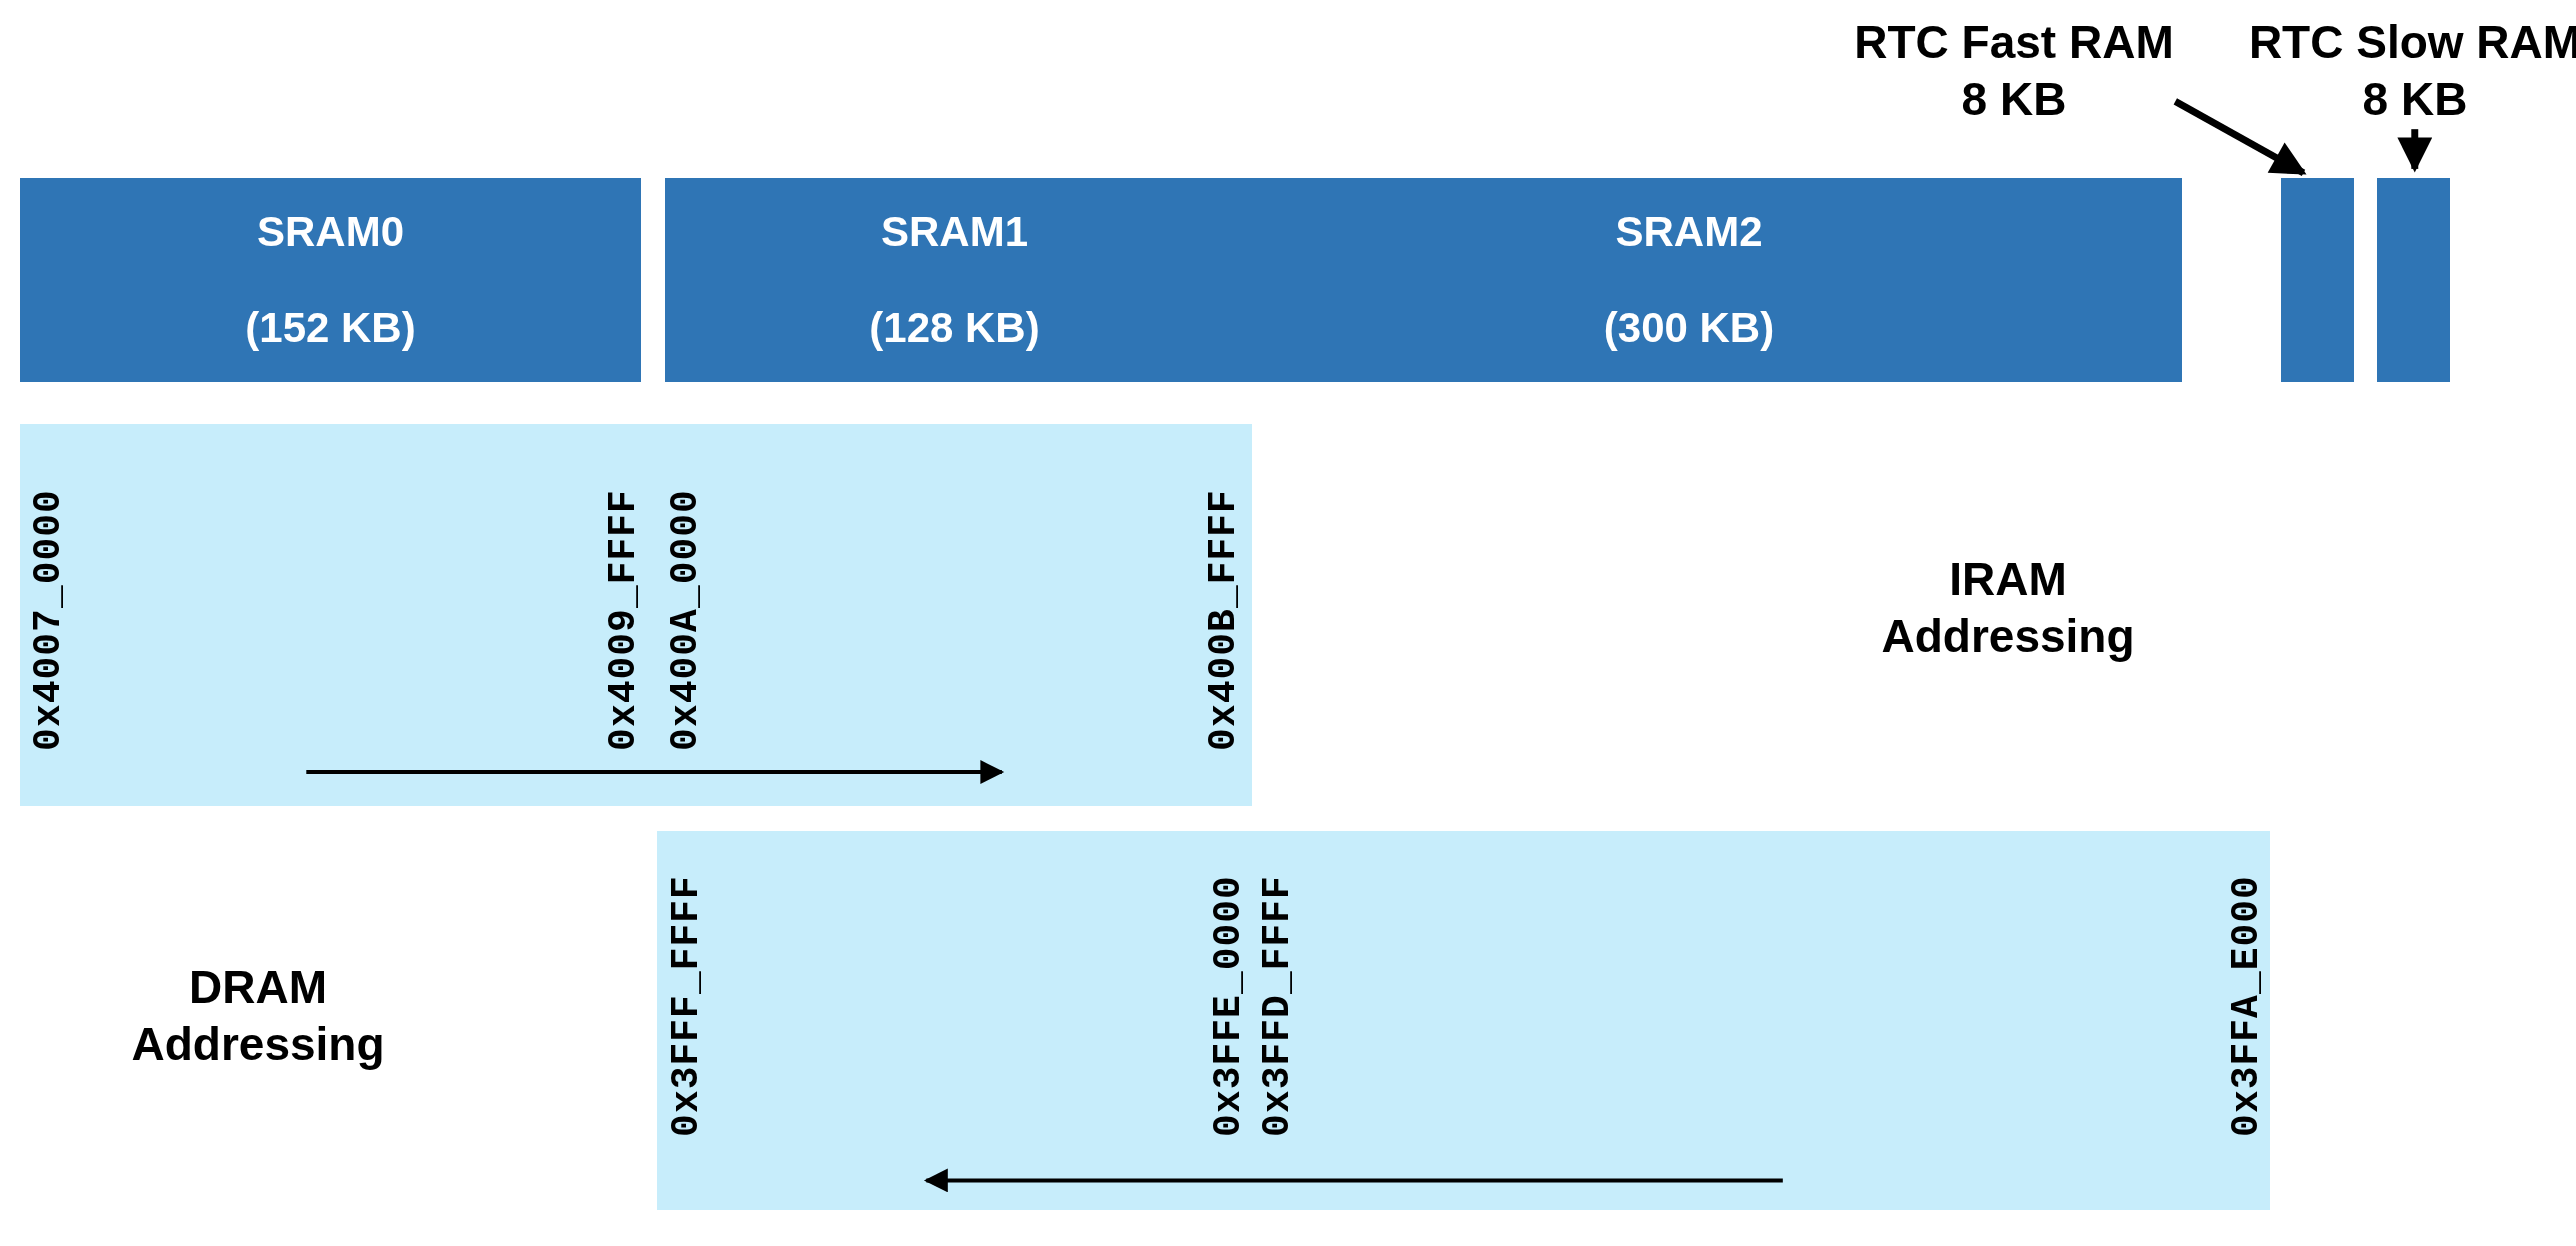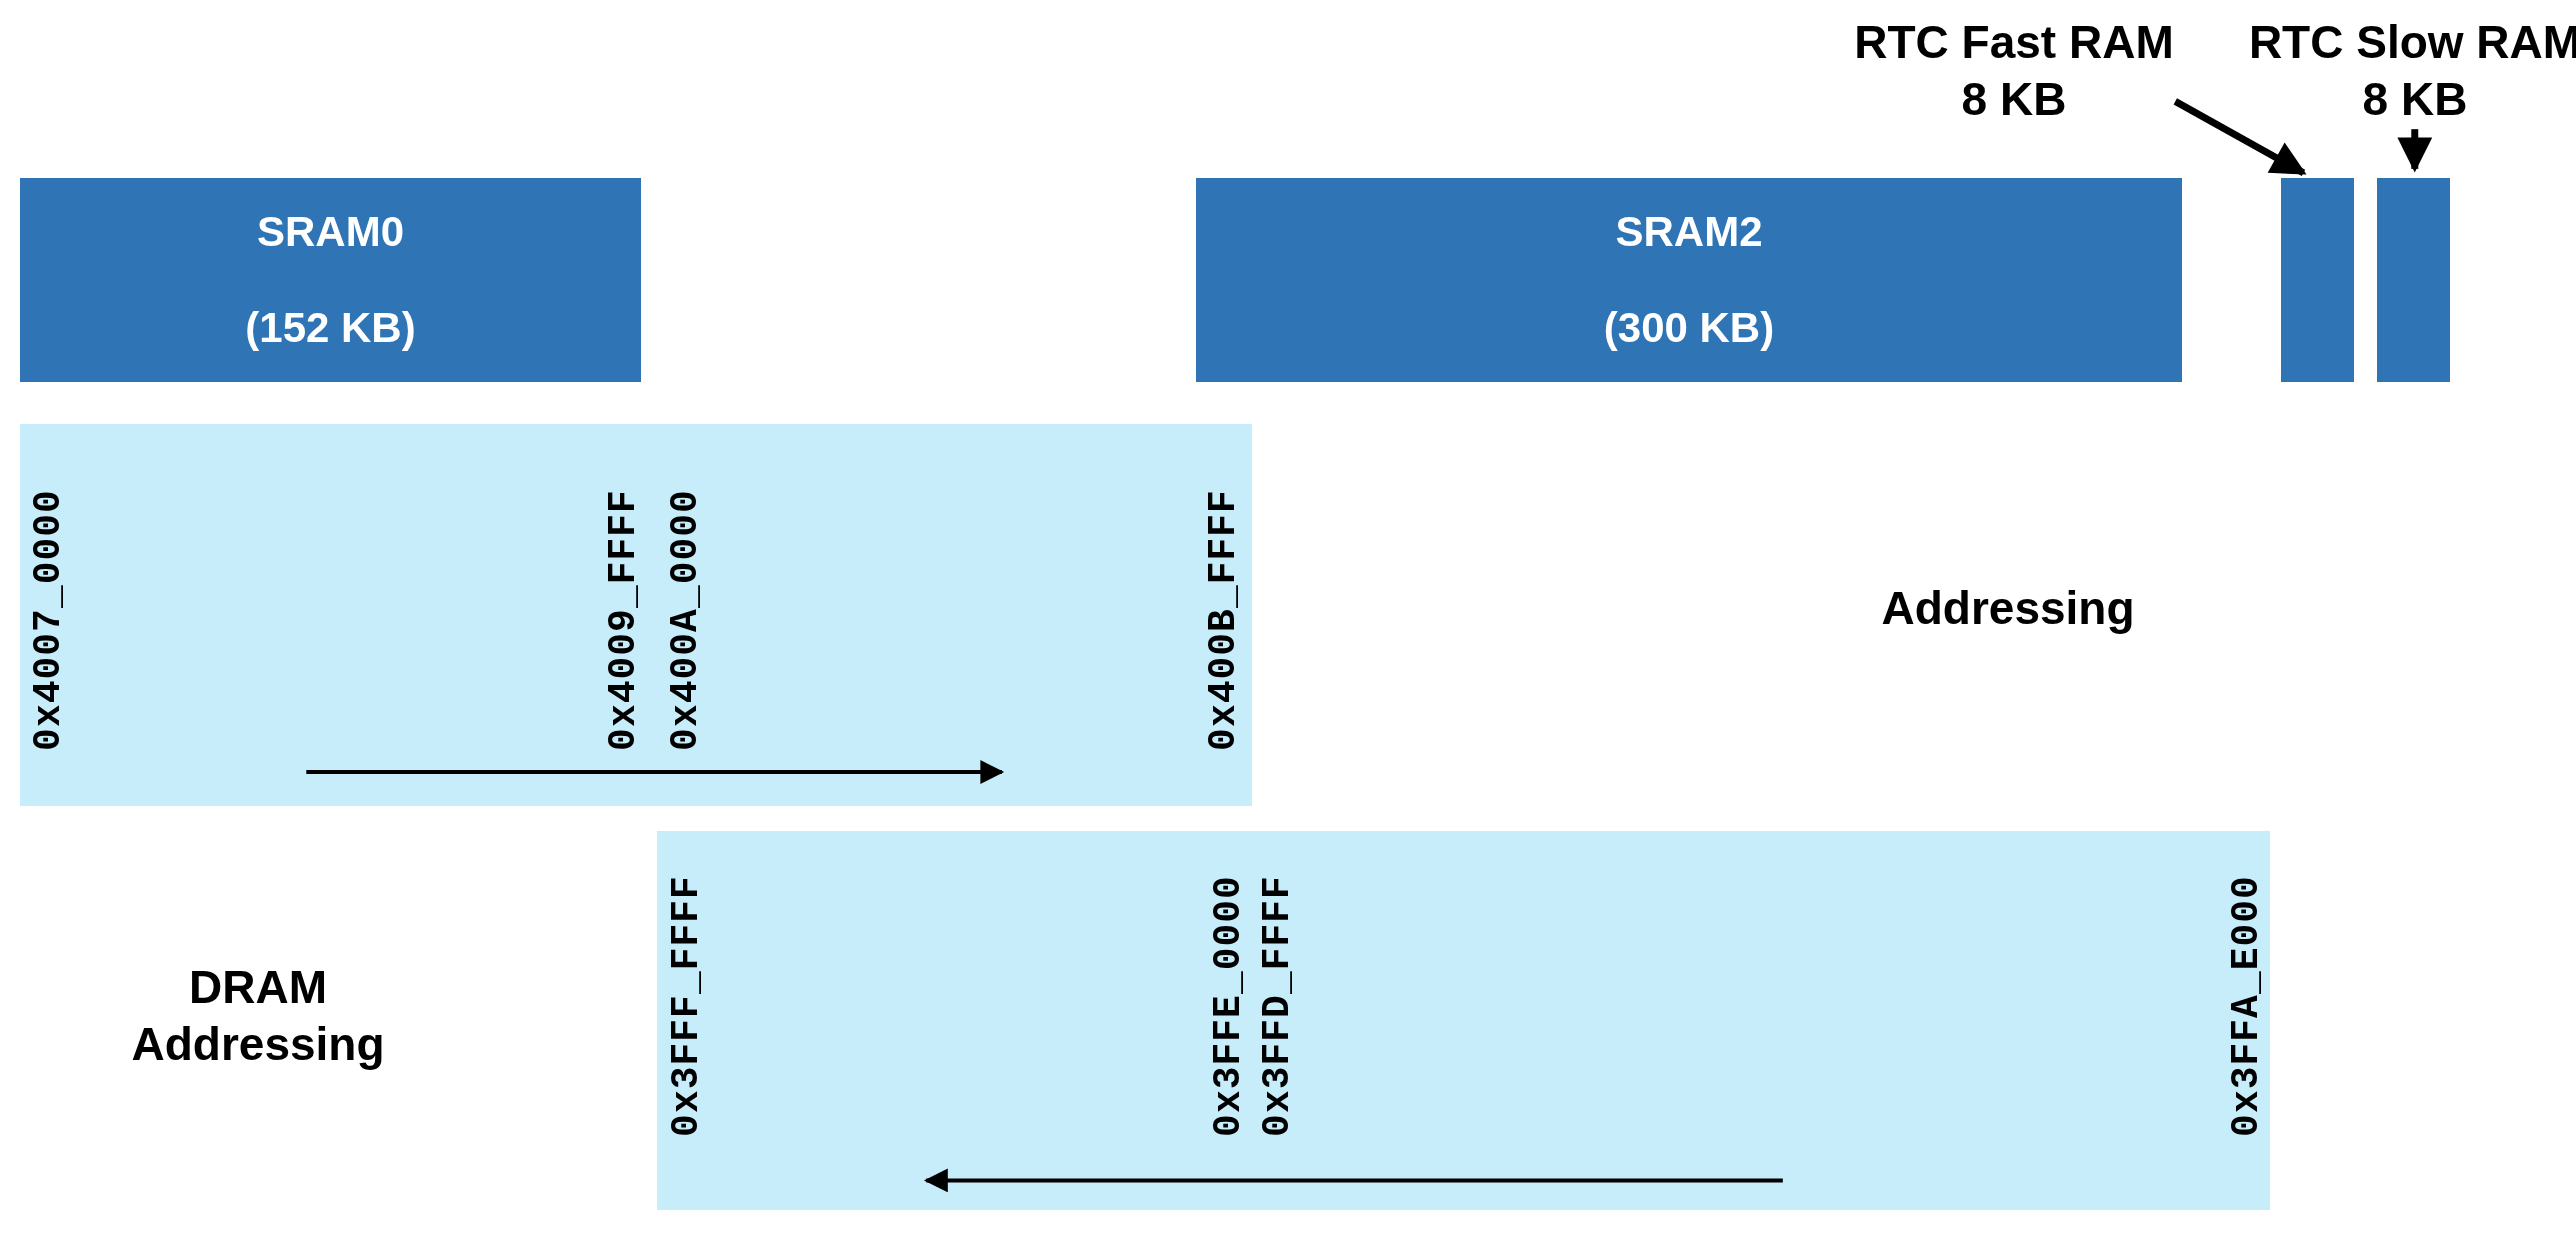--- a/index.html
+++ b/index.html
@@ -86,34 +86,39 @@
   </div>
   <div class="callout" style="left:2415px; top:14px;">
     <div>RTC Slow RAM</div>
     <div>8 KB</div>
   </div>
 
   <div class="bar" style="left:20px; width:621px;">
     <div class="bar-name">SRAM0</div>
     <div class="bar-size">(152 KB)</div>
   </div>
+  <div class="bar" style="left:665px; width:579px;">
+    <div class="bar-name">SRAM1</div>
+    <div class="bar-size">(128 KB)</div>
+  </div>
   <div class="bar" style="left:1196px; width:986px;">
     <div class="bar-name">SRAM2</div>
     <div class="bar-size">(300 KB)</div>
   </div>
   <div class="bar" style="left:2281px; width:73px;"></div>
   <div class="bar" style="left:2377px; width:73px;"></div>
 
   <div class="panel" style="left:20px; top:424px; width:1232px; height:382px;">
     <span class="addr" style="left:28px;  top:196px;">0x4007_0000</span>
     <span class="addr" style="left:603px; top:196px;">0x4009_FFFF</span>
     <span class="addr" style="left:665px; top:196px;">0x400A_0000</span>
     <span class="addr" style="left:1203px; top:196px;">0x400B_FFFF</span>
   </div>
   <div class="caption" style="left:2008px; top:608px;">
+    <div>IRAM</div>
     <div>Addressing</div>
   </div>
 
   <div class="panel" style="left:657px; top:831px; width:1613px; height:379px;">
     <span class="addr" style="left:29px;  top:175px;">0x3FFF_FFFF</span>
     <span class="addr" style="left:571px; top:175px;">0x3FFE_0000</span>
     <span class="addr" style="left:620px; top:175px;">0x3FFD_FFFF</span>
     <span class="addr" style="left:1589px; top:175px;">0x3FFA_E000</span>
   </div>
   <div class="caption" style="left:258px; top:1016px;">

